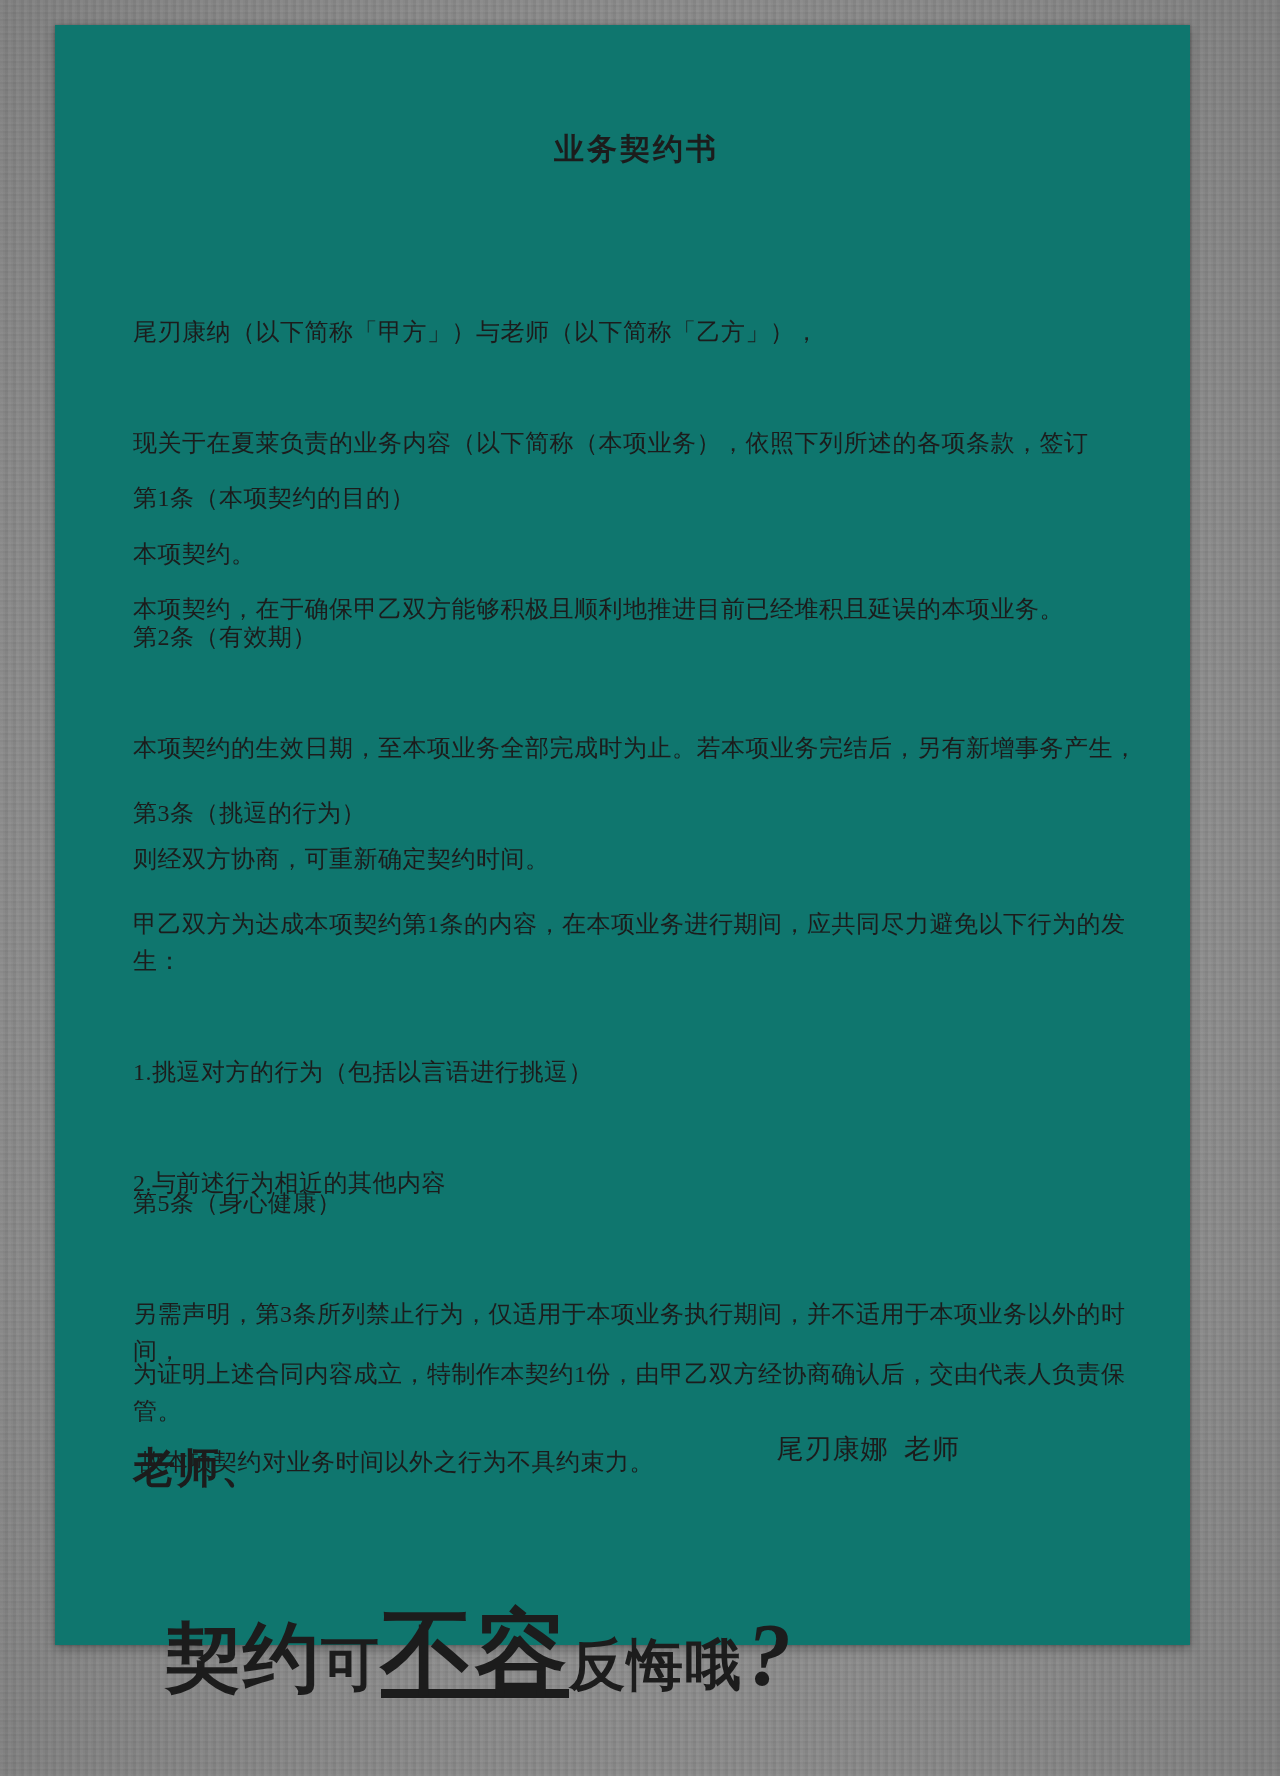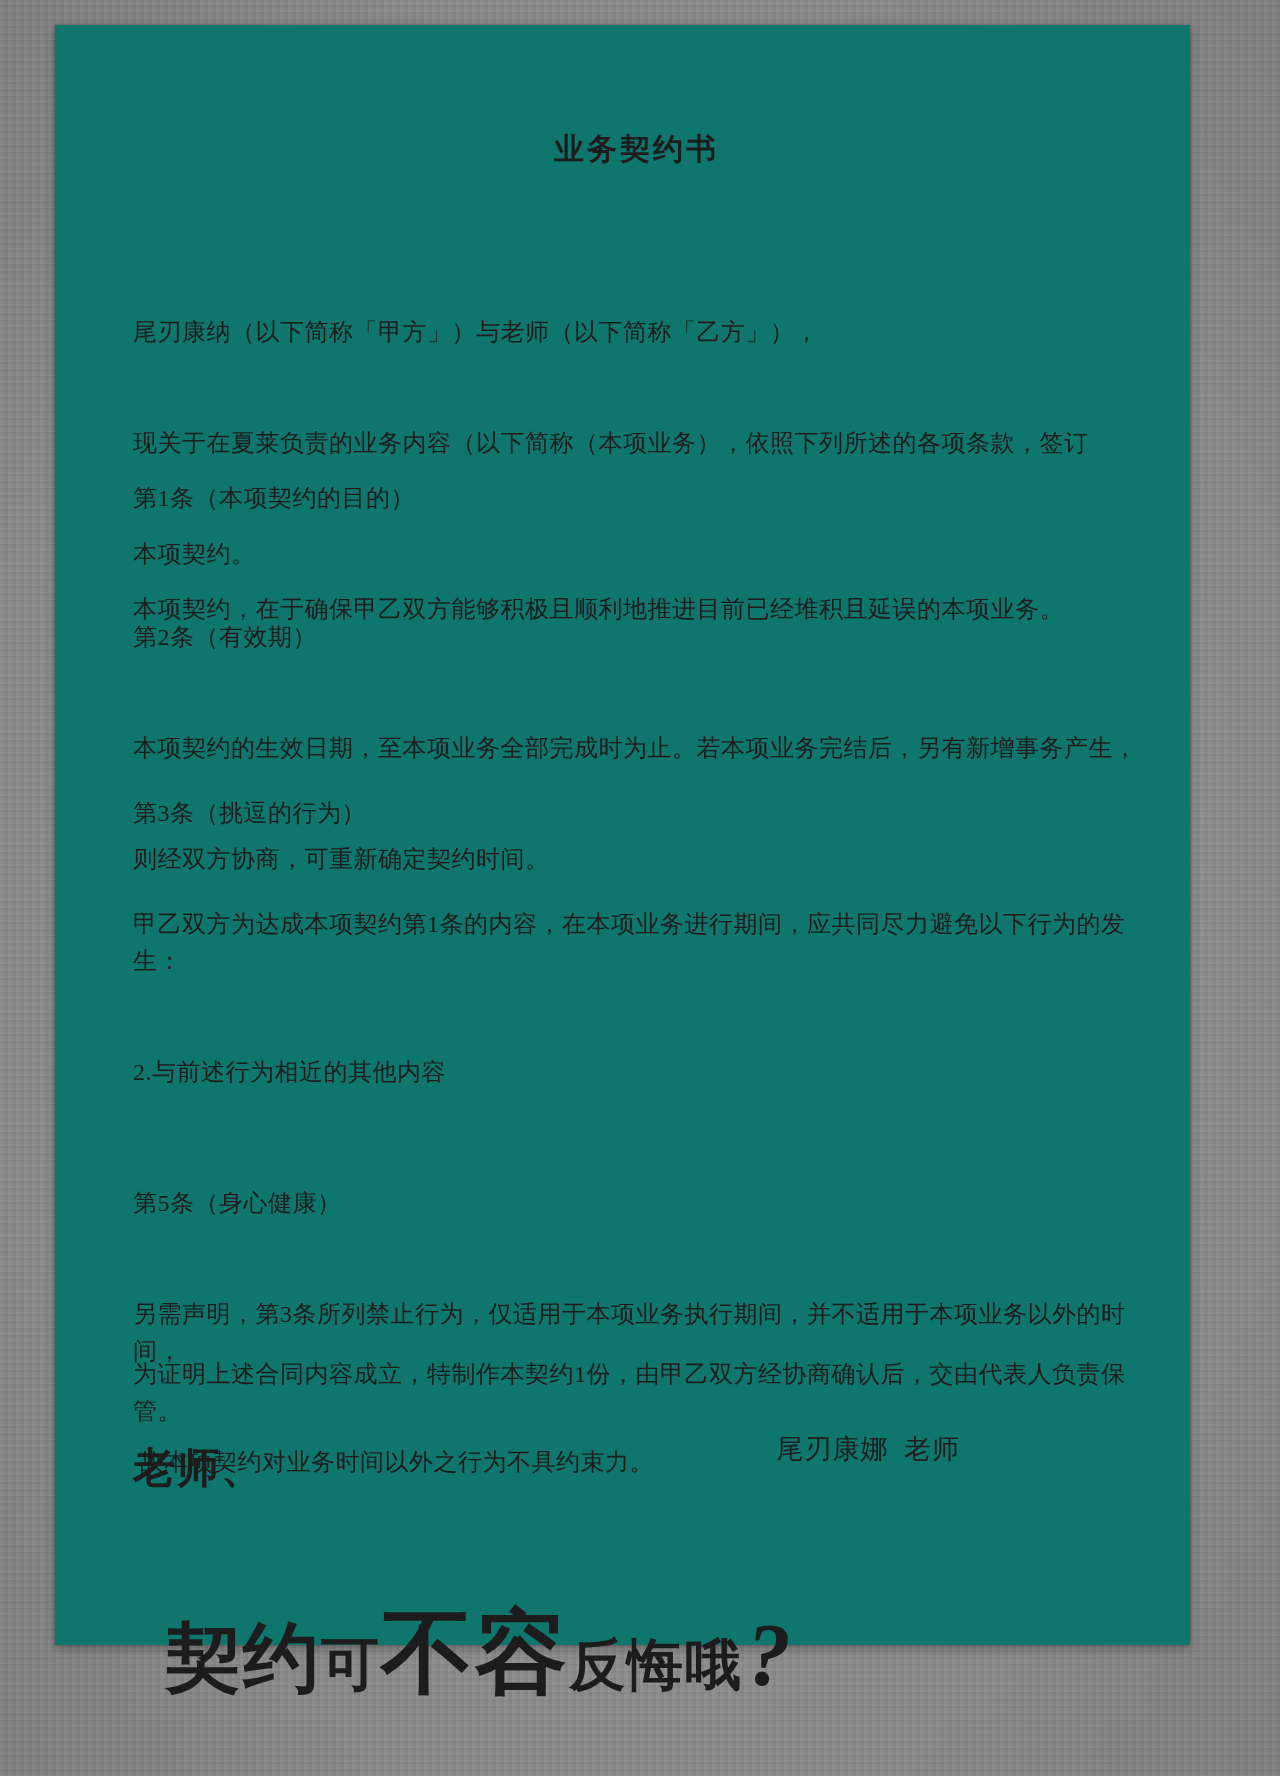--- a/index.html
+++ b/index.html
@@ -61,21 +61,21 @@
     letter-spacing: 2px;
   }
   #big-line-2 {
     top: 1478px;
     line-height: 100px;
     font-weight: bold;
     letter-spacing: 2px;
   }
   .sz-xl  { font-size: 76px; }
   .sz-md  { font-size: 58px; }
-  .sz-xxl { font-size: 92px; }
+  .sz-xxl { font-size: 92px; text-decoration: underline; }
   .sz-sm  { font-size: 56px; text-align: center; }
   .sz-q   { font-size: 88px; font-style: italic; padding-left: 4px; }
 </style>
 </head>
 <body>
 
 <div class="bg"></div>
 
 <div class="paper">
 
@@ -94,20 +94,21 @@
 
   <div class="block" id="art2">
     <div>第2条（有效期）</div>
     <div>本项契约的生效日期，至本项业务全部完成时为止。若本项业务完结后，另有新增事务产生，</div>
     <div>则经双方协商，可重新确定契约时间。</div>
   </div>
 
   <div class="block" id="art3">
     <div>第3条（挑逗的行为）</div>
     <div>甲乙双方为达成本项契约第1条的内容，在本项业务进行期间，应共同尽力避免以下行为的发生：</div>
+    <div>1.挑逗对方的行为（包括以言语进行挑逗）</div>
     <div>2.与前述行为相近的其他内容</div>
   </div>
 
 
   <div class="block" id="art5">
     <div>第5条（身心健康）</div>
     <div>另需声明，第3条所列禁止行为，仅适用于本项业务执行期间，并不适用于本项业务以外的时间，</div>
     <div> 故本项契约对业务时间以外之行为不具约束力。</div>
   </div>
 

